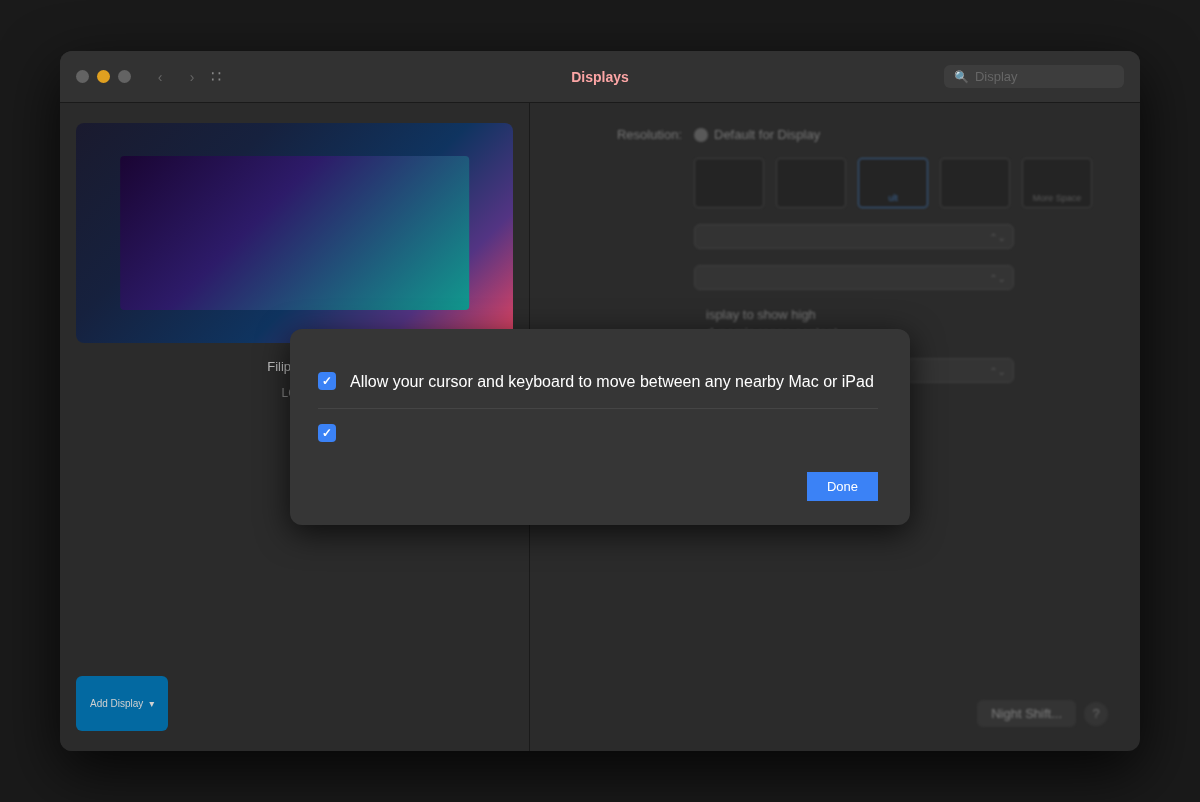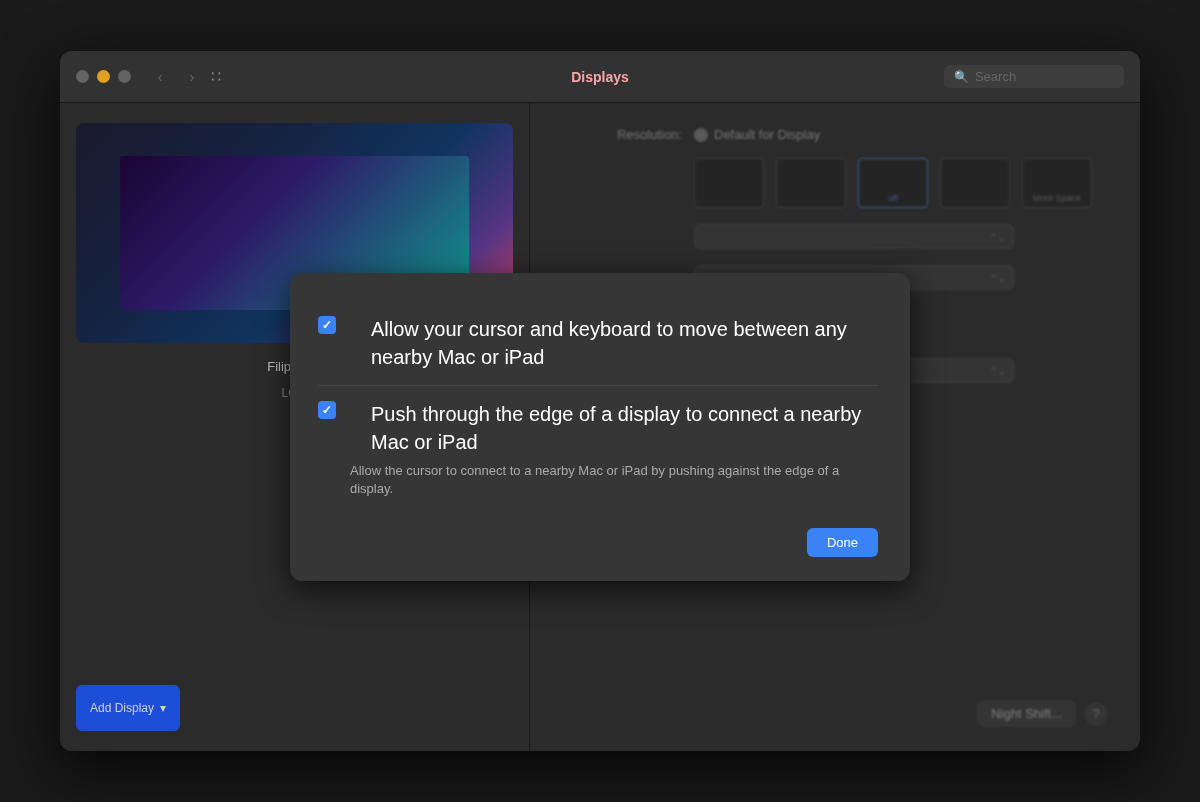--- a/index.html
+++ b/index.html
@@ -165,26 +165,26 @@
       text-align: center;
     }
 
     .sidebar-bottom {
       margin-top: auto;
       display: flex;
       justify-content: flex-start;
     }
 
     .add-display-btn {
-      background: #1d4ed8;
+      background: #0369a1;
       color: #d0d0d0;
       border: none;
       border-radius: 6px;
-      padding: 16px 14px;
-      font-size: 12px;
+      padding: 22px 14px;
+      font-size: 10px;
       cursor: pointer;
       display: flex;
       align-items: center;
       gap: 6px;
     }
 
     
     .right-panel {
       flex: 1;
       padding: 24px 32px;
@@ -380,43 +380,42 @@
     }
 
     .modal-item-content {
       display: flex;
       flex-direction: column;
       gap: 6px;
     }
 
     .modal-item-title {
       color: #ffffff;
-      font-size: 20px;
+      font-size: 16px;
       font-weight: 500;
       line-height: 1.4;
-      margin-left: 21px;
     }
 
     .modal-item-desc {
       color: #aaaaaa;
       font-size: 13px;
       line-height: 1.4;
     }
 
     .modal-footer {
       display: flex;
       justify-content: flex-end;
       padding-top: 16px;
     }
 
     .done-btn {
       background: #3b82f6;
       color: white;
       border: none;
-      border-radius: 6px;
+      border-radius: 0;
       padding: 7px 20px;
       font-size: 13px;
       font-weight: 500;
       cursor: pointer;
     }
 
     
     .blurred {
       filter: blur(1px);
       pointer-events: none;
@@ -434,21 +433,21 @@
       <div class="traffic-light tl-maximize"></div>
     </div>
     <div class="nav-buttons">
       <div class="nav-btn">‹</div>
       <div class="nav-btn">›</div>
     </div>
     <div class="grid-btn">∷</div>
     <div class="titlebar-title">Displays</div>
     <div class="search-box">
       <span class="search-icon">🔍</span>
-      <span class="search-placeholder">Search</span>
+      <span class="search-placeholder">Display</span>
     </div>
   </div>
 
   <div class="content">
 
     <div class="sidebar">
       <div class="display-thumbnail">
         <div class="display-thumbnail-inner"></div>
       </div>
       <div class="display-name">Filipe's M</div>
@@ -522,24 +521,20 @@
             <div class="modal-item-title">Allow your cursor and keyboard to move between any nearby Mac or iPad</div>
           </div>
         </div>
 
         <div class="modal-item">
           <div class="checkbox-wrapper">
             <div class="checkbox">
               <span class="checkbox-check">✓</span>
             </div>
           </div>
-          <div class="modal-item-content">
-            <div class="modal-item-title">Push through the edge of a display to connect a nearby Mac or iPad</div>
-            <div class="modal-item-desc">Allow the cursor to connect to a nearby Mac or iPad by pushing against the edge of a display.</div>
-          </div>
         </div>
 
         <div class="modal-footer">
           <button class="done-btn">Done</button>
         </div>
 
       </div>
     </div>
 
   </div>

